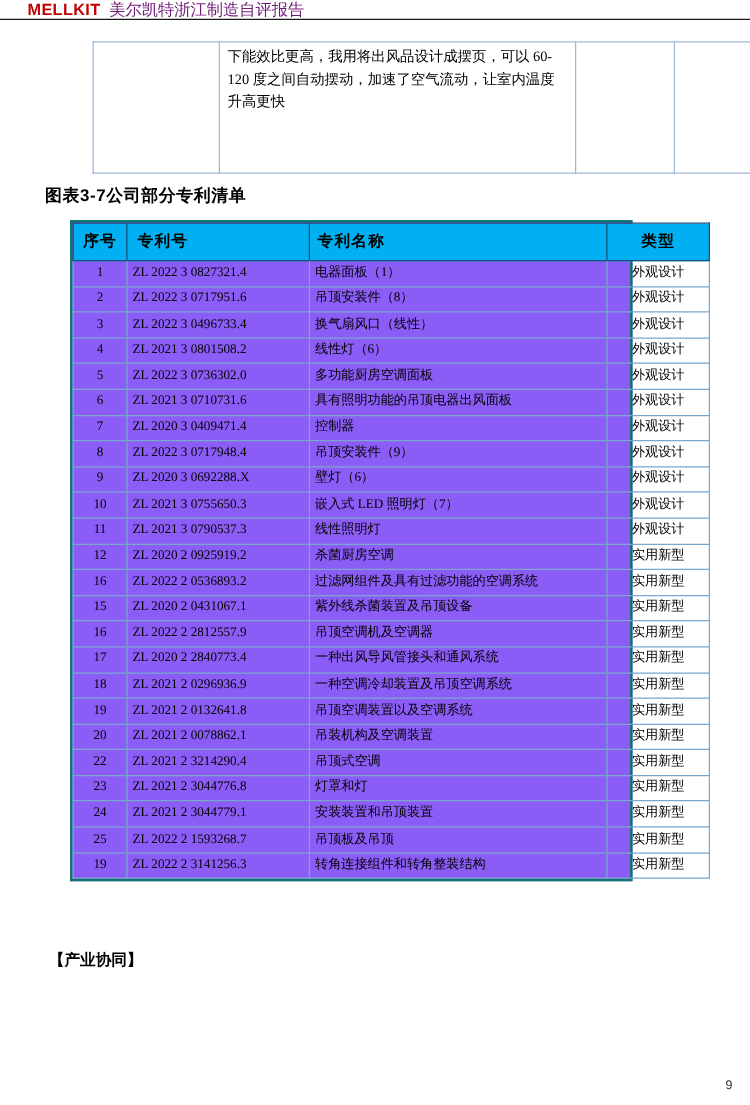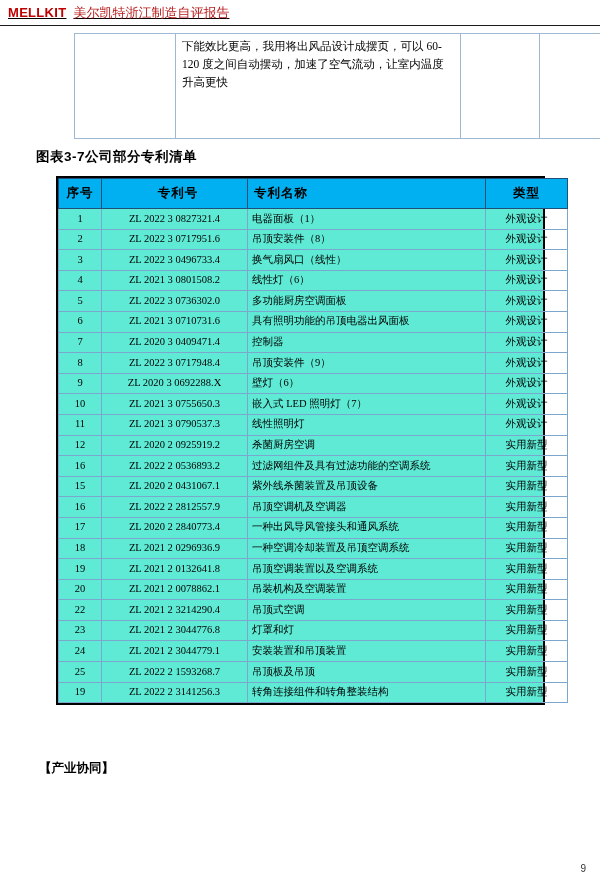--- a/index.html
+++ b/index.html
@@ -20,40 +20,39 @@
     height: 884px;
     position: relative;
     box-sizing: border-box;
   }
   
   .header {
     position: absolute;
     top: 0;
     left: 0;
     width: 600px;
-    height: 26px;
+    height: 16px;
     box-sizing: border-box;
     border-bottom: 1.5px solid #1a1a1a;
     display: flex;
     align-items: center;
-    padding-left: 8px;
-    text-decoration: underline;
+    padding-left: 22px;
   }
   .brand {
     color: #c00000;
     font-family: "Liberation Sans", sans-serif;
     font-weight: bold;
     font-size: 13px;
     letter-spacing: 0.3px;
     margin-right: 7px;
   }
   .header-title {
     font-family: "Liberation Sans", sans-serif;
     font-size: 13px;
-    color: #b91c1c;
+    color: #701a75;
   }
   
   .top-table {
     position: absolute;
     top: 33px;
     left: 74px;
     width: 484px;
     border-collapse: collapse;
     table-layout: fixed;
   }
@@ -79,24 +78,24 @@
     font-weight: bold;
     font-family: "Liberation Sans", sans-serif;
     letter-spacing: 0.5px;
     padding-left: 36px;
   }
   
   .patent-wrap {
     position: absolute;
     top: 176px;
     left: 56px;
-    width: 489px;
-    border: 2px solid #000000;
+    width: 450px;
+    border: 2px solid #0f766e;
     box-sizing: border-box;
-    background: #5eead4;
+    background: #8b5cf6;
   }
   table.patent {
     width: 100%;
     border-collapse: collapse;
     table-layout: fixed;
   }
   table.patent th {
     background: #00b0f0;
     color: #000;
     font-family: "Liberation Sans", sans-serif;
@@ -109,21 +108,21 @@
   table.patent td {
     border: 1px solid #7ba7cd;
     font-size: 10.5px;
     height: 19.6px;
     padding: 0 4px;
     line-height: 1.2;
     white-space: nowrap;
     overflow: hidden;
   }
   .c-no    { width: 40px;  text-align: center; }
-  .c-num   { width: 136px; text-align: center; padding-left: 8px; font-family: "Liberation Serif", serif; }
+  .c-num   { width: 136px; text-align: left; padding-left: 8px; font-family: "Liberation Serif", serif; }
   .c-name  { width: 230px; text-align: left; padding-left: 6px; }
   .c-type  { width: 79px;  text-align: center; }
   
   .section-tag {
     position: absolute;
     left: 39px;
     top: 760px;
     font-size: 12.5px;
     font-weight: bold;
     font-family: "Liberation Sans", sans-serif;

